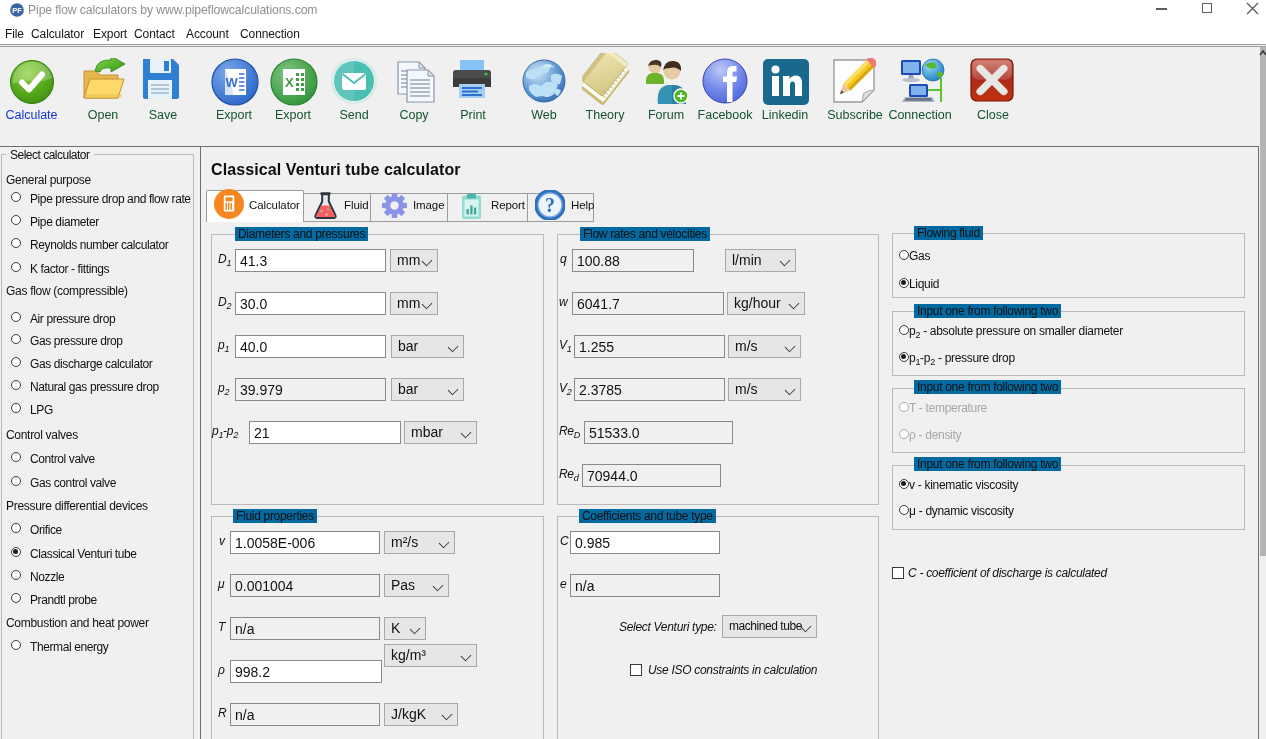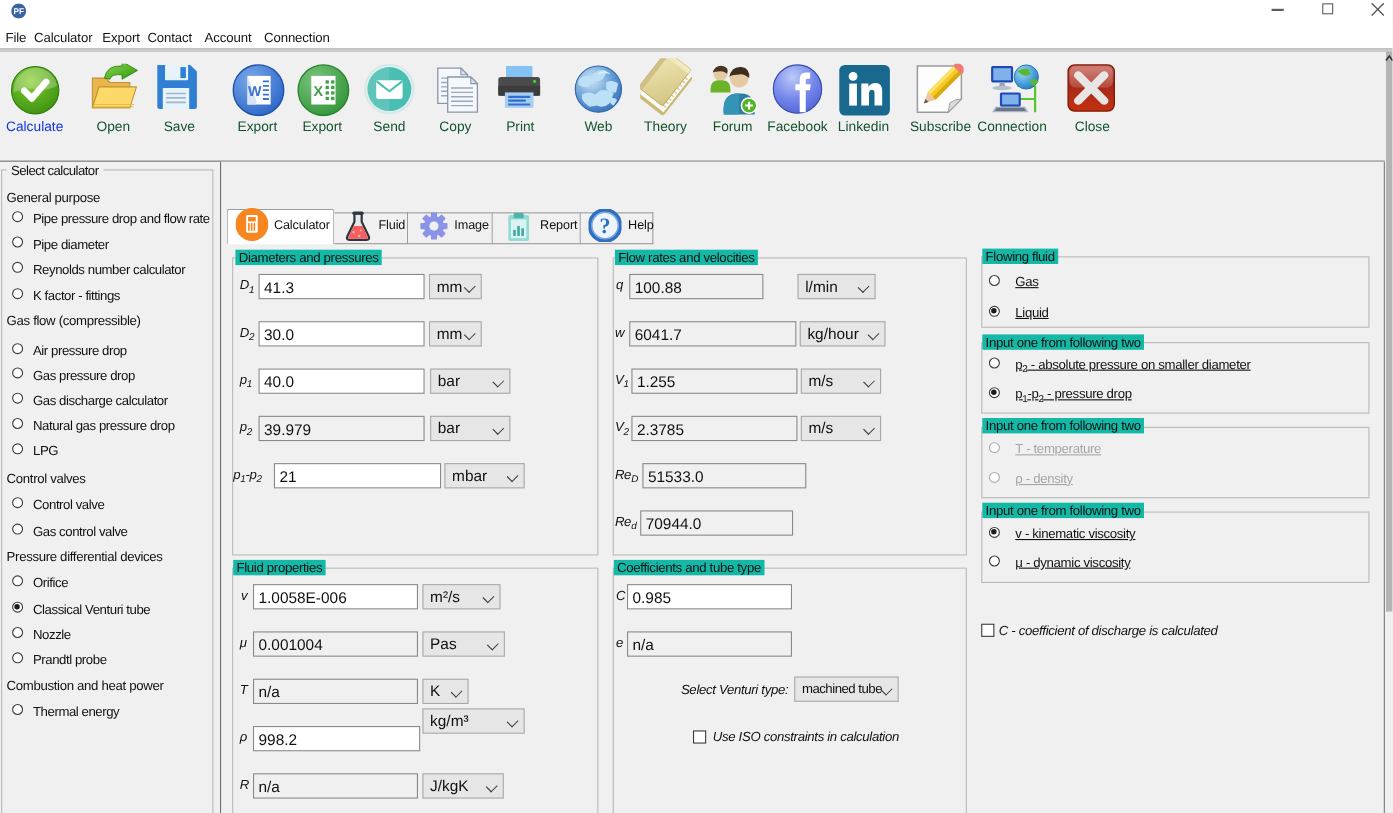--- a/index.html
+++ b/index.html
@@ -43,53 +43,54 @@
 
 
 .tab { position:absolute; top:193px; height:29px; background:#f0f0f0;
   border:1px solid #9c9c9c; border-left:none; }
 #tab1 { left:206px; top:190px; height:32px; width:98px; background:#fff;
   border:1px solid #9c9c9c; border-bottom:none; border-radius:2px 2px 0 0; }
 .tabtxt { position:absolute; font-size:11.5px; color:#111; letter-spacing:-0.1px; top:199px; }
 
 
 .gb { position:absolute; border:1px solid #bababa; }
-.gbl { position:absolute; background:#14b8a6; padding:0 3px; font-size:12px;
-  color:#111; white-space:nowrap; letter-spacing:-0.3px; }
+.gbl { position:absolute; background:#0369a1; padding:0 3px; font-size:12px;
+  color:#111; white-space:nowrap; letter-spacing:-0.3px;margin-left:21px; }
 
 
 .tb { position:absolute; height:23px; border:1px solid #898989; background:#fff;
   font-size:14px; color:#111; line-height:22px; padding-left:4px; white-space:nowrap; }
 .ro { background:#f0f0f0; }
 .cb { position:absolute; height:23px; border:1px solid #a8a8a8; background:#e6e6e6;
   font-size:14px; color:#111; line-height:21px; padding-left:6px; white-space:nowrap; }
 .cb i { position:absolute; right:6px; top:6.5px; width:8px; height:8px;
   border:solid #3c3c3c; border-width:0 0 1.5px 1.5px;
   transform:rotate(-45deg) scale(1.05,0.85); font-style:normal; letter-spacing:0; }
 .flab { position:absolute; font-size:12px; color:#111; white-space:nowrap; letter-spacing:-0.3px;font-style:italic; }
 sub { font-size:9px; vertical-align:-3px; }
 .chk { position:absolute; width:12px; height:12px; border:1.3px solid #3a3a3a; background:#fff; }
 .rrow { position:absolute; font-size:12px; color:#111; white-space:nowrap; letter-spacing:-0.3px; }
 .rrow .rad { left:0; top:0; }
-.rrow b { position:absolute; left:24px; top:-1px; font-weight:normal;text-decoration:underline; }
+.rrow b { position:absolute; left:10px; top:-1px; font-weight:normal; }
 .dis { color:#a6a6a6; }
 .dis .rad { border-color:#ababab; }
 
 
 #sbar { left:1259px; top:47px; width:7px; height:692px; background:#f0f0f0; }
 #sthumb { left:1260px; top:47px; width:6px; height:509px; background:#b4b4b4; }
 </style>
 </head>
 <body>
 <div id="stage">
   <div class="abs" id="titlebar"></div>
   <svg class="abs" style="left:10px;top:3px" width="14" height="14" viewBox="0 0 14 14">
     <circle cx="7" cy="7" r="6.8" fill="#3a62a7"></circle>
     <text x="7" y="10" font-size="7.5" font-weight="bold" fill="#fff" text-anchor="middle" font-family="Liberation Sans">PF</text>
   </svg>
+  <div class="abs" id="titletxt">Pipe flow calculators by www.pipeflowcalculations.com</div>
 
   <div class="abs" style="left:1156px;top:8px;width:11px;height:1.5px;background:#5c5c5c"></div>
   <div class="abs" style="left:1202px;top:3px;width:10px;height:10px;border:1px solid #5c5c5c"></div>
   <svg class="abs" style="left:1246px;top:2px" width="13" height="13" viewBox="0 0 13 13">
     <path d="M1 1 L12 12 M12 1 L1 12" stroke="#5c5c5c" stroke-width="1.3"></path>
   </svg>
 
   <div class="abs" id="menubar">
     <span style="left:5px">File</span>
     <span style="left:31px">Calculator</span>
@@ -425,20 +426,21 @@
         <b>Prandtl probe</b>
       </div>
     <div class="sgl" style="top:616px">Combustion and heat power</div>
     <div class="srow" style="top:640px">
         <span class="rad"></span>
         <b>Thermal energy</b>
       </div>
   </div>
 
   <div class="abs" id="mainpanel"></div>
+  <div class="abs" id="mtitle">Classical Venturi tube calculator</div>
   <div id="tabs">
     <div class="tab" style="left:304px;width:67px"></div>
     <div class="tab" style="left:371px;width:77px"></div>
     <div class="tab" style="left:448px;width:80px"></div>
     <div class="tab" style="left:528px;width:66px"></div>
     <div class="abs" id="tab1"></div>
 
     <svg class="abs" style="left:214px;top:189px" width="30" height="30" viewBox="0 0 30 30">
       <circle cx="15" cy="15" r="15" fill="#f6861f"></circle>
       <rect x="9.8" y="6.5" width="10.5" height="16" rx="1.2" fill="#fff"></rect>
@@ -514,21 +516,21 @@
     <div class="tb" style="left:249px;top:421px;width:152px">21</div>
     <div class="cb" style="left:404px;top:421px;width:73px">mbar<i></i></div>
 
     <div class="gb" style="left:211px;top:516px;width:333px;height:229px"></div>
     <div class="gbl" style="left:212px;top:508.5px">Fluid properties</div>
     <div class="flab" style="left:219px;top:534px">v</div>
     <div class="tb" style="left:230px;top:531px;width:150px">1.0058E-006</div>
     <div class="cb" style="left:384px;top:531px;width:71px">m²/s<i></i></div>
     <div class="flab" style="left:218px;top:577px">μ</div>
     <div class="tb ro" style="left:230px;top:574px;width:150px">0.001004</div>
-    <div class="cb" style="left:384px;top:574px;width:75px">Pas<i></i></div>
+    <div class="cb" style="left:384px;top:574px;width:65px">Pas<i></i></div>
     <div class="flab" style="left:218px;top:620px">T</div>
     <div class="tb ro" style="left:230px;top:617px;width:150px">n/a</div>
     <div class="cb" style="left:384px;top:617px;width:42px">K<i></i></div>
     <div class="flab" style="left:218px;top:663px">ρ</div>
     <div class="tb" style="left:230px;top:660px;width:152px">998.2</div>
     <div class="cb" style="left:384px;top:644px;width:93px">kg/m³<i></i></div>
     <div class="flab" style="left:218px;top:706px">R</div>
     <div class="tb ro" style="left:230px;top:703px;width:150px">n/a</div>
     <div class="cb" style="left:384px;top:703px;width:74px">J/kgK<i></i></div>
 

